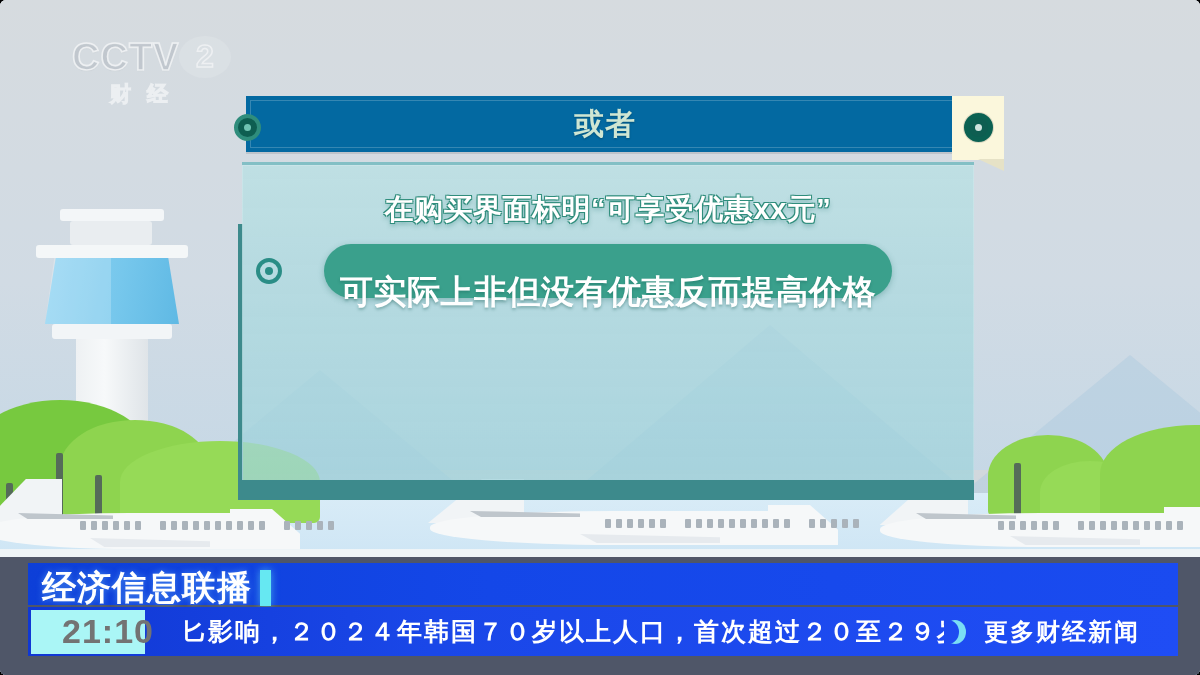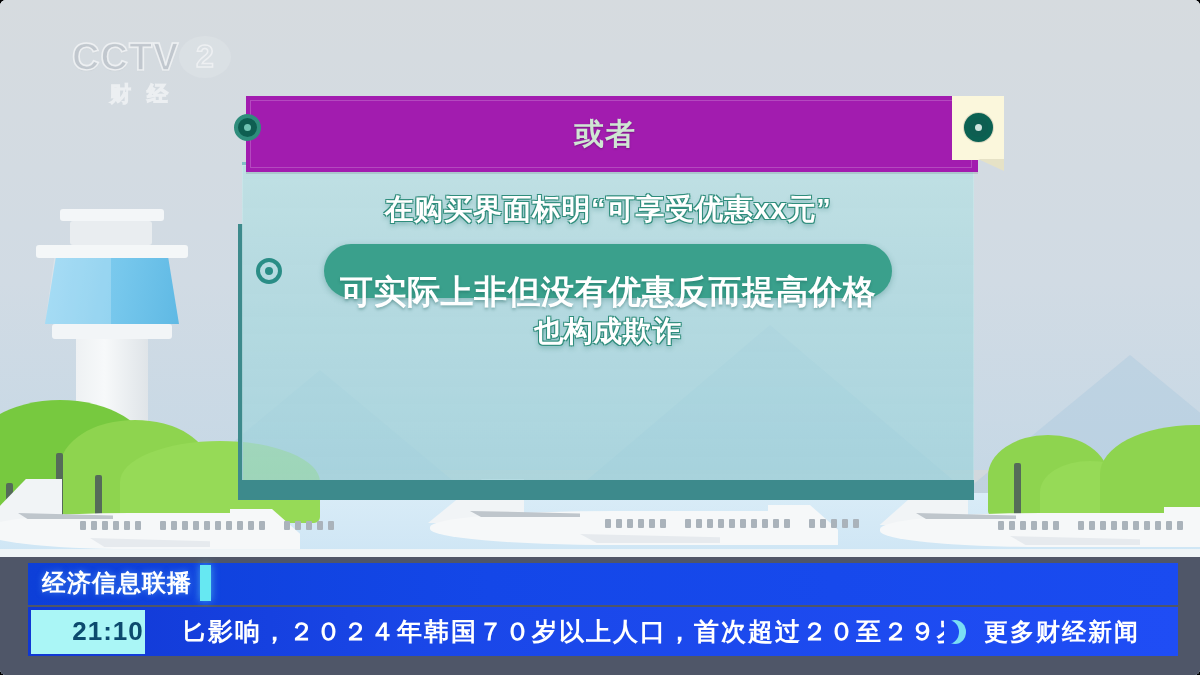--- a/index.html
+++ b/index.html
@@ -199,22 +199,22 @@
     background: #3d8a8c;
   }
   #panel-left-stem {
     position: absolute; left: 0px; top: 128px;
     width: 5px; height: 276px;
     background: #3d8a8c;
   }
 
   #panel-header {
     position: absolute; left: 8px; top: 0;
-    width: 732px; height: 76px;
-    background: #a21caf;
+    width: 732px; height: 56px;
+    background: #0369a1;
     box-shadow: 0 2px 0 rgba(0,0,0,0.10);
   }
   #panel-header-inner {
     position: absolute; inset: 4px 6px 4px 4px;
     border: 1px solid rgba(255,255,255,0.20);
   }
   #header-screw-left {
     position: absolute; left: -12px; top: 18px;
     width: 27px; height: 27px; border-radius: 50%;
     background: #0e5e51;
@@ -331,21 +331,21 @@
   #program-bar {
     position: absolute; left: 28px; top: 6px;
     width: 1150px; height: 42px;
     background: linear-gradient(90deg, #0d3fd8 0%, #1447e8 40%, #1a4bf0 100%);
   }
   #program-title-wrap {
     position: absolute; left: 14px; top: 2px;
     display: flex; align-items: center; gap: 8px;
   }
   #program-title {
-    font-size: 24px; font-weight: 700; color: #ffffff;
+    font-size: 34px; font-weight: 700; color: #ffffff;
     letter-spacing: 1px;
     text-shadow: 0 0 6px rgba(120,200,255,0.55);
   }
   #program-accent-bar {
     width: 11px; height: 36px;
     background: #66e8f2;
     box-shadow: 0 0 8px rgba(100,230,245,0.6);
   }
   #ticker-row {
     position: absolute; left: 28px; top: 50px;
@@ -354,21 +354,21 @@
     display: flex; align-items: center;
   }
   #ticker-time {
     width: 114px; height: 44px;
     margin-left: 3px;
     background: #aaf6f6;
     display: flex; align-items: center; justify-content: center;
     flex: 0 0 auto;
   }
   #ticker-time span {
-    font-size: 26px; font-weight: 700; color: #0c4a6e;
+    font-size: 34px; font-weight: 700; color: #737373;
     letter-spacing: 1px;
     margin-left: 40px;
   }
   #ticker-text {
     flex: 1 1 auto;
     padding-left: 36px;
     font-size: 25px; font-weight: 700; color: #ffffff;
     letter-spacing: 2px;
     white-space: nowrap;
     overflow: hidden;
@@ -568,23 +568,20 @@
     <div id="panel-lines">
       <div class="panel-line">
         <span class="line-plain">在购买界面标明“可享受优惠xx元”</span>
       </div>
       <div class="panel-line" id="line-highlight-row">
         <div id="bullet-marker"></div>
         <div id="line-highlight">
           <span>可实际上非但没有优惠反而提高价格</span>
         </div>
       </div>
-      <div class="panel-line">
-        <span class="line-plain">也构成欺诈</span>
-      </div>
     </div>
   </div>
 
   <div id="lower-third">
     <div id="lt-backdrop"></div>
 
     <div id="program-bar">
       <div id="program-title-wrap">
         <span id="program-title">经济信息联播</span>
         <span id="program-accent-bar"></span>

